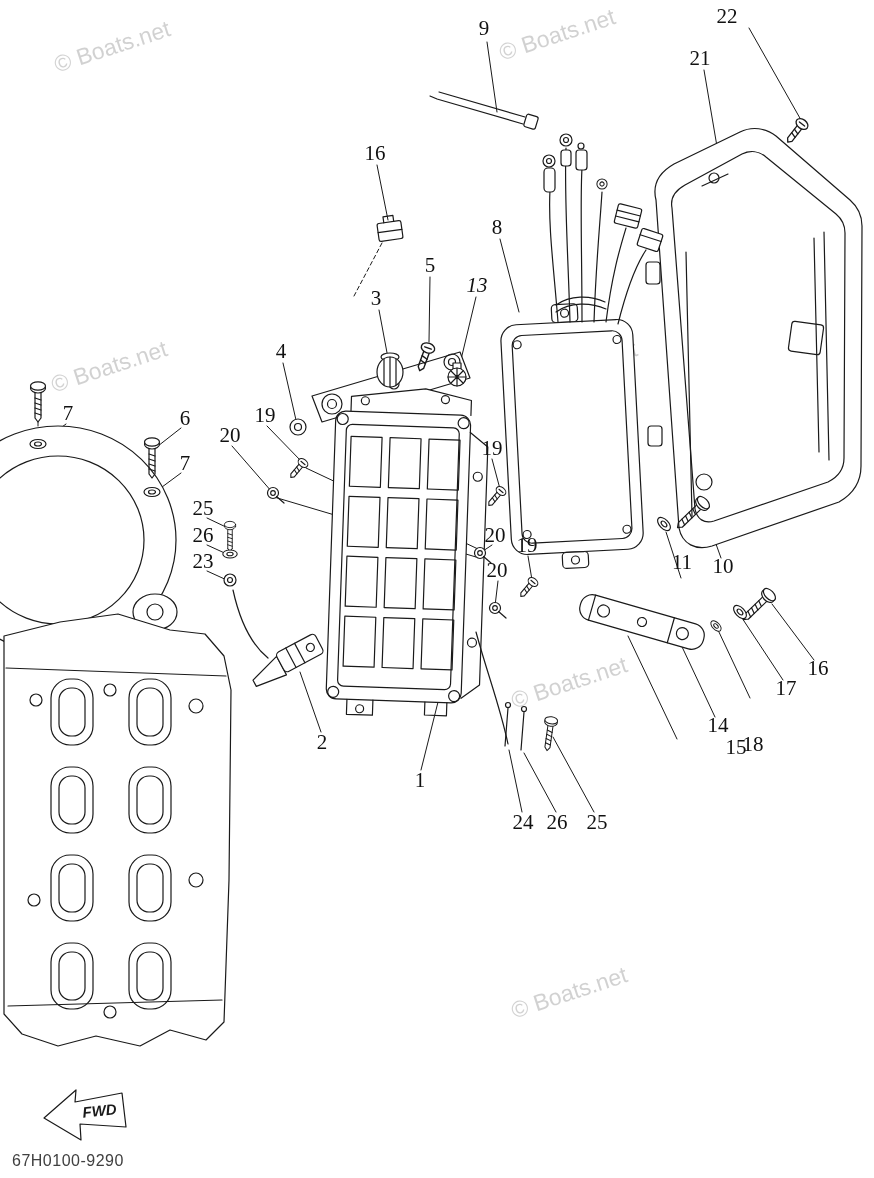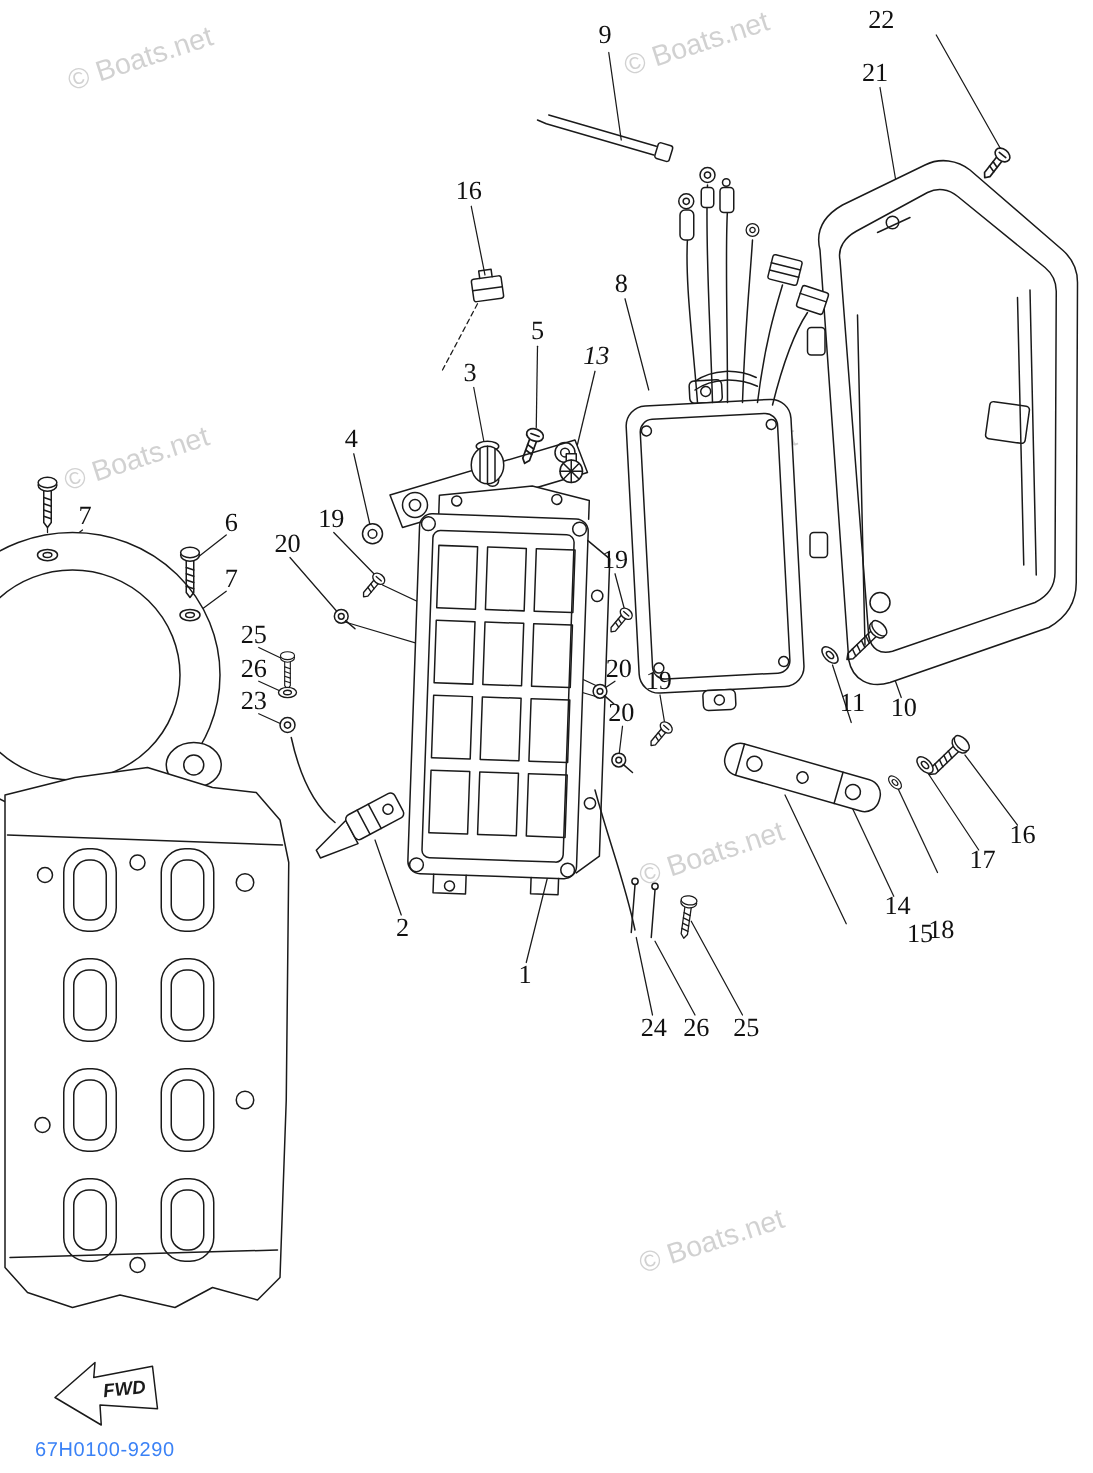--- a/index.html
+++ b/index.html
@@ -5,22 +5,22 @@
   html,body{margin:0;padding:0;background:#fff;}
   .stage{position:relative;width:874px;height:1178px;background:#fff;overflow:hidden;
          font-family:"Liberation Sans",sans-serif;}
   #watermark-layer{position:absolute;inset:0;z-index:0;}
   .watermark{position:absolute;font:23px "Liberation Sans",sans-serif;color:#8f8f8f;
              opacity:.40;transform:rotate(-18deg);transform-origin:left center;white-space:nowrap;}
   svg.art{position:absolute;left:0;top:0;z-index:1;}
   #callout-layer{position:absolute;inset:0;z-index:2;pointer-events:none;}
   .callout{position:absolute;transform:translate(-50%,-50%);
            font:21px "Liberation Serif","DejaVu Serif",serif;color:#111;}
-  .diagram-code{position:absolute;left:28px;bottom:8px;z-index:2;
-                font:16px "Liberation Sans",sans-serif;color:#3b82f6;letter-spacing:.5px;}
+  .diagram-code{position:absolute;left:12px;bottom:8px;z-index:2;
+                font:16px "Liberation Sans",sans-serif;color:#404040;letter-spacing:.5px;}
 </style>
 </head>
 <body>
 
 <div class="stage">
 
   <div id="watermark-layer">
       <div class="watermark" style="left: 55px; top: 52px; color: rgb(143, 143, 143);">© Boats.net</div>
       <div class="watermark" style="left: 500px; top: 40px; color: rgb(143, 143, 143);">© Boats.net</div>
       <div class="watermark" style="left: 52px; top: 372px; color: rgb(143, 143, 143);">© Boats.net</div>
@@ -382,21 +382,21 @@
       <div class="callout" style="left: 818px; top: 668px; text-align: right;">16</div>
       <div class="callout" style="left: 786px; top: 688px;">17</div>
       <div class="callout" style="left: 753px; top: 744px;">18</div>
       <div class="callout" style="left: 265px; top: 415px;">19</div>
       <div class="callout" style="left: 492px; top: 448px;">19</div>
       <div class="callout" style="left: 527px; top: 545px;">19</div>
       <div class="callout" style="left: 230px; top: 435px;">20</div>
       <div class="callout" style="left: 495px; top: 535px;">20</div>
       <div class="callout" style="left: 497px; top: 570px;">20</div>
       <div class="callout" style="left: 700px; top: 58px;">21</div>
-      <div class="callout" style="left: 705px; top: 16px; text-align: right;">22</div>
+      <div class="callout" style="left: 727px; top: 16px; text-align: right;">22</div>
       <div class="callout" style="left: 203px; top: 561px;">23</div>
       <div class="callout" style="left: 523px; top: 822px;">24</div>
       <div class="callout" style="left: 203px; top: 508px;">25</div>
       <div class="callout" style="left: 597px; top: 822px;">25</div>
       <div class="callout" style="left: 203px; top: 535px;">26</div>
       <div class="callout" style="left: 557px; top: 822px;">26</div>
     </div>
 
   <div class="diagram-code">67H0100-9290</div>
 </div>

